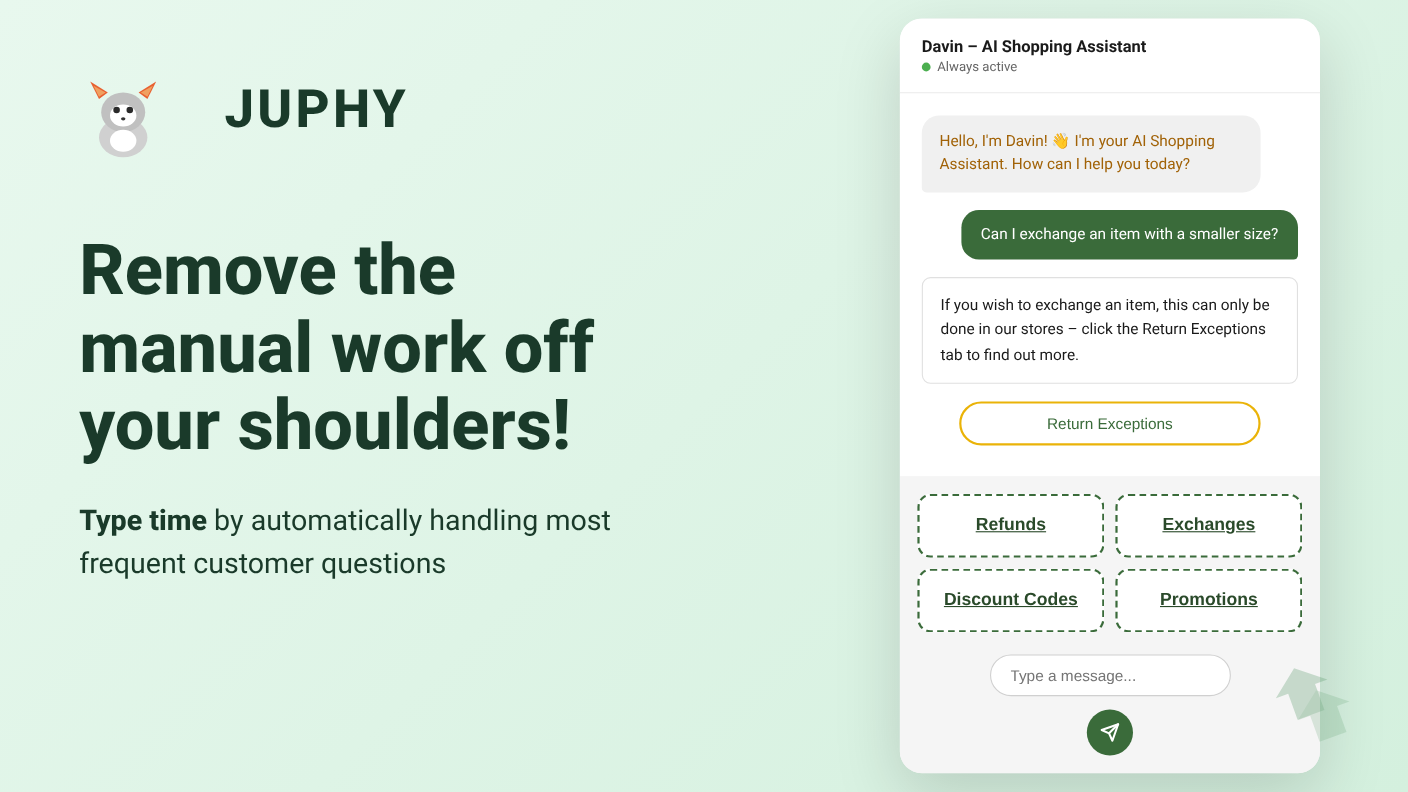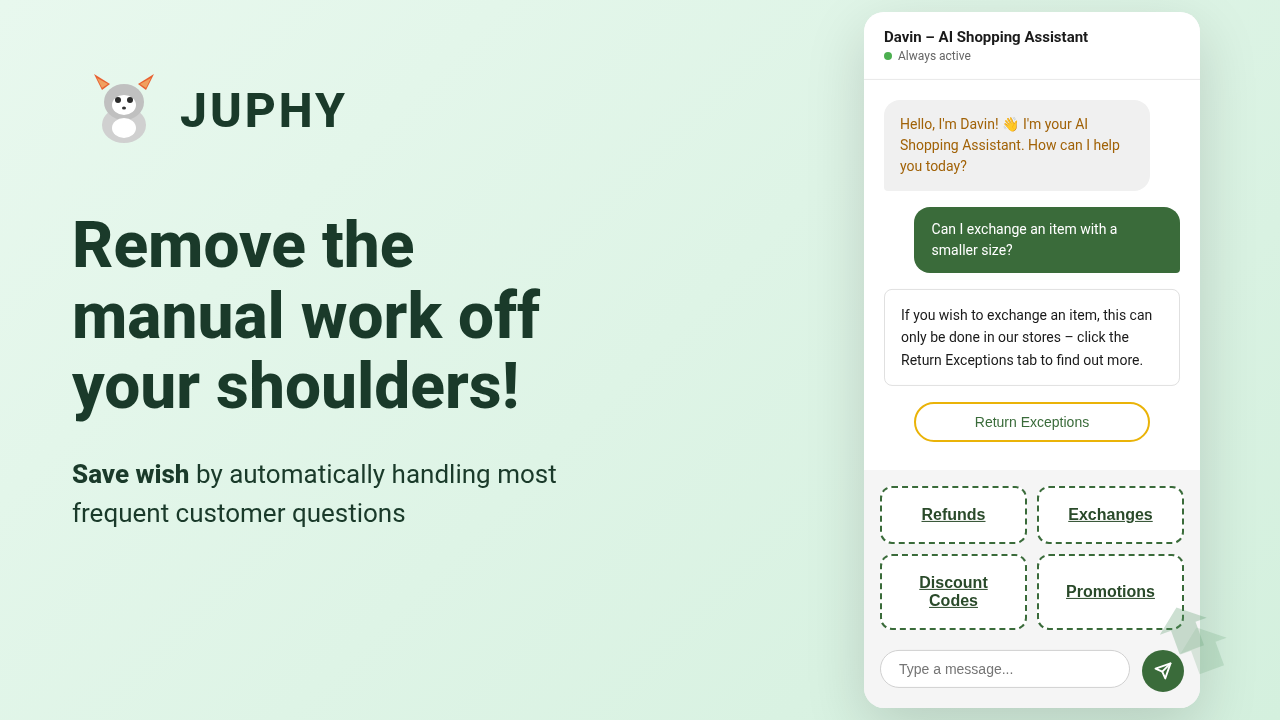--- a/index.html
+++ b/index.html
@@ -24,25 +24,25 @@
       top: 0;
       bottom: 0;
       width: 560px;
       display: flex;
       flex-direction: column;
       justify-content: center;
     }
 
     .logo-container {
       display: flex;
-      align-items: center;
       margin-bottom: 48px;
       position: absolute;
       top: 70px;
-      left: 12px;
+      left: 0;
+      gap: 36px;
     }
 
     .logo-icon {
       width: 80px;
       height: 80px;
       margin-right: 16px;
     }
 
     .logo-text {
       font-size: 48px;
@@ -72,21 +72,21 @@
     .subtext-normal {
       font-weight: 400;
     }
 
     
     .right-panel {
       position: absolute;
       right: 80px;
       top: 50%;
       transform: translateY(-50%);
-      width: 336px;
+      width: 382px;
     }
 
     .chat-widget {
       background: #f5f5f5;
       border-radius: 20px;
       overflow: hidden;
       box-shadow: 0 20px 60px rgba(0,0,0,0.15);
       position: relative;
     }
 
@@ -200,22 +200,23 @@
       cursor: pointer;
       text-align: center;
       text-decoration: underline;
     }
 
     
     .chat-input-area {
       background: #f5f5f5;
       padding: 12px 16px 16px 16px;
       display: flex;
-      align-items: flex-start;
+      align-items: center;
       gap: 12px;
+      flex-direction: column;
     }
 
     .chat-input {
       flex: 1;
       border: 1.5px solid #d0d0d0;
       border-radius: 24px;
       padding: 10px 18px;
       font-size: 14px;
       color: #999;
       background: white;
@@ -275,21 +276,21 @@
   </div>
 
   <div style="margin-top: 24px;">
     <h1 class="headline">
       <span>Remove the</span><br>
       <span>manual work off</span><br>
       <span>your shoulders!</span>
     </h1>
 
     <p class="subtext">
-      <span class="subtext-bold">Save wish</span><span class="subtext-normal"> by automatically handling most frequent customer questions</span>
+      <span class="subtext-bold">Type time</span><span class="subtext-normal"> by automatically handling most frequent customer questions</span>
     </p>
   </div>
 </div>
 
 <div class="right-panel">
   <div class="chat-widget">
 
     <div class="chat-header">
       <div class="chat-header-name">Davin – AI Shopping Assistant</div>
       <div class="chat-header-status">

